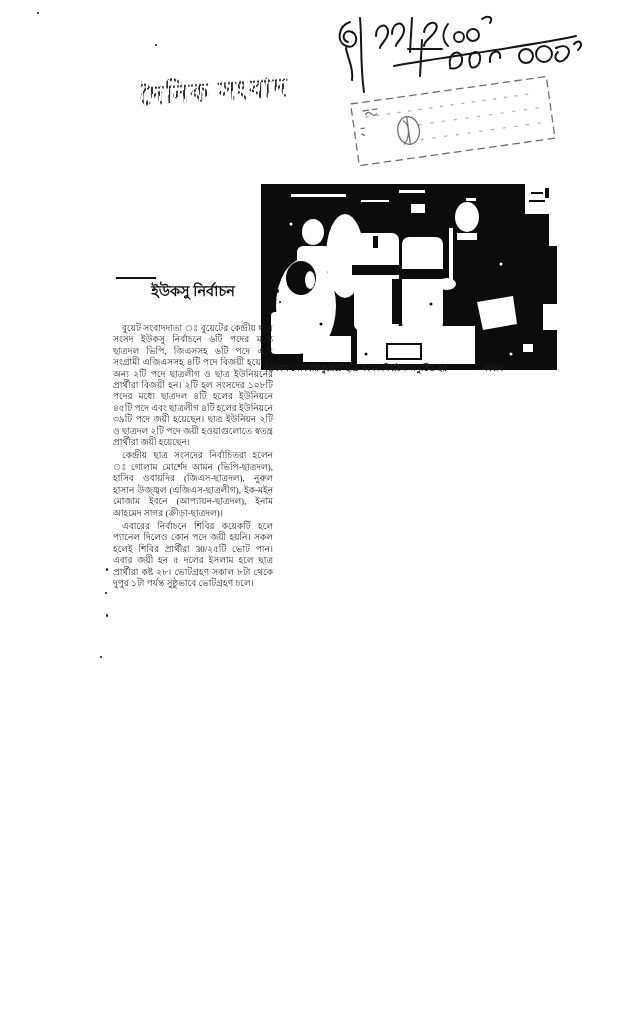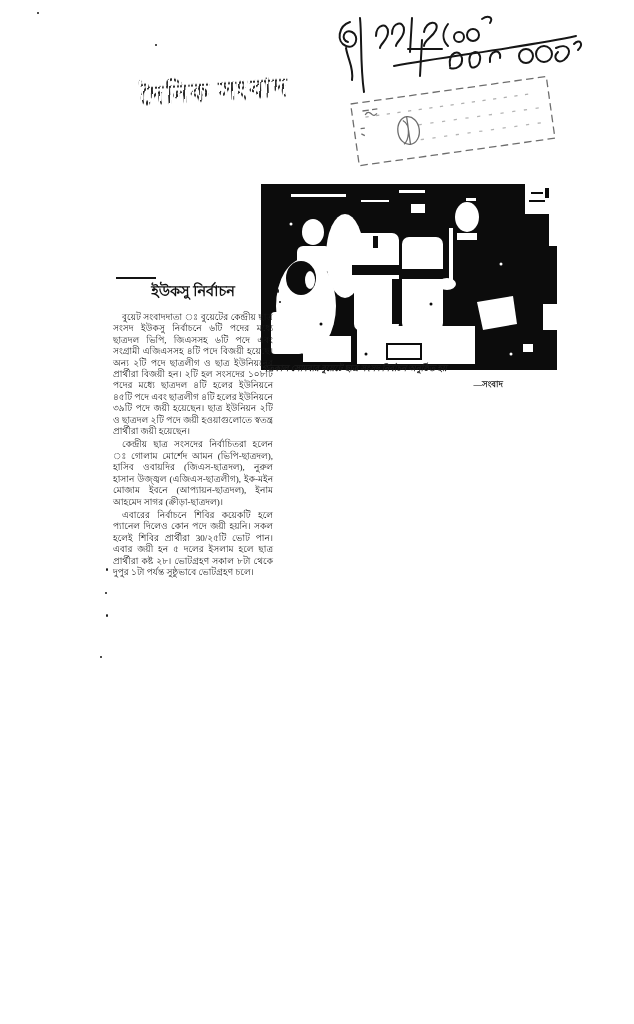--- a/index.html
+++ b/index.html
@@ -28,29 +28,29 @@
   
   .photo{position:absolute; left:261px; top:184px; width:296px; height:186px;}
   .photo svg{display:block;}
   
   .caption-row{
     position:absolute; left:262px; top:362px; width:241px;
     display:flex; justify-content:space-between; align-items:flex-start;
     font-size:8.5px; font-weight:700; color:#1c1c1c; filter:blur(.25px);
   }
   .caption-row .caption{max-width:245px; font-style:italic;}
-  .caption-row .credit{white-space:nowrap;margin-top:16px;}
+  .caption-row .credit{white-space:nowrap;}
   
   .article{
     position:absolute; left:113px; top:277px; width:160px;
   }
   .headline-rule{width:40px; height:2px; background:#141414; margin:0 0 3px 3px;}
   .headline{
     text-align:center; font-weight:700; font-size:14.5px; line-height:19px;
-    color:#101010; filter:blur(.2px); margin-bottom:11px;
+    color:#101010; filter:blur(.2px); margin-bottom:22px;
   }
   .article p{
     margin:0 0 2px 0; font-size:9px; line-height:11.4px;
     text-align:justify; text-indent:9px; color:#1a1a1a;
     word-break:break-word; filter:blur(.22px);
   }
   
   .speck{position:absolute; background:#141414; width:2px; height:2px; border-radius:50%;}
   .s1{left:155px; top:44px;}
   .s2{left:106px; top:568px; height:3px;}

